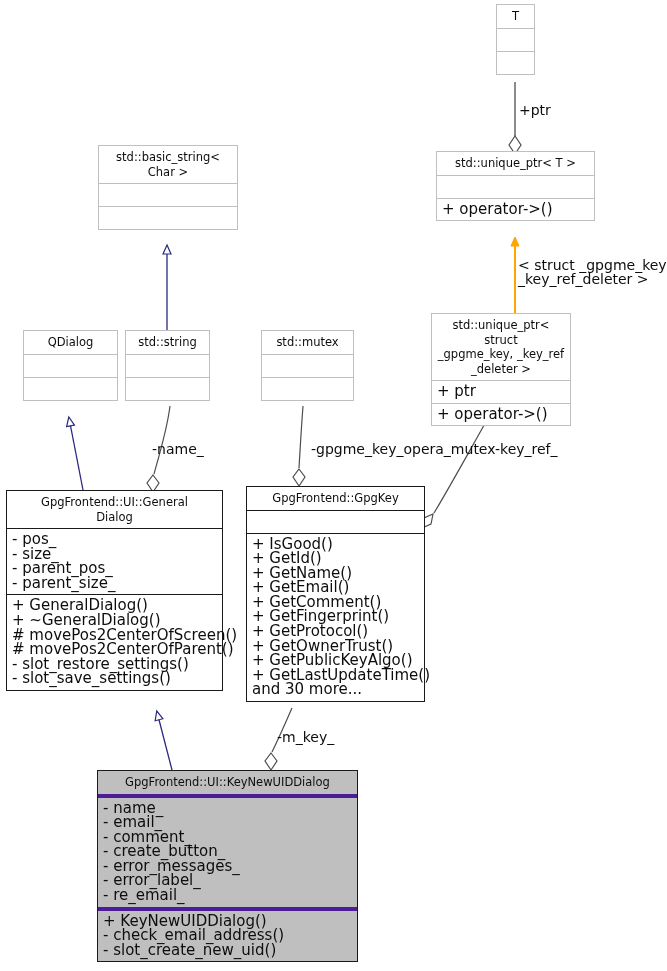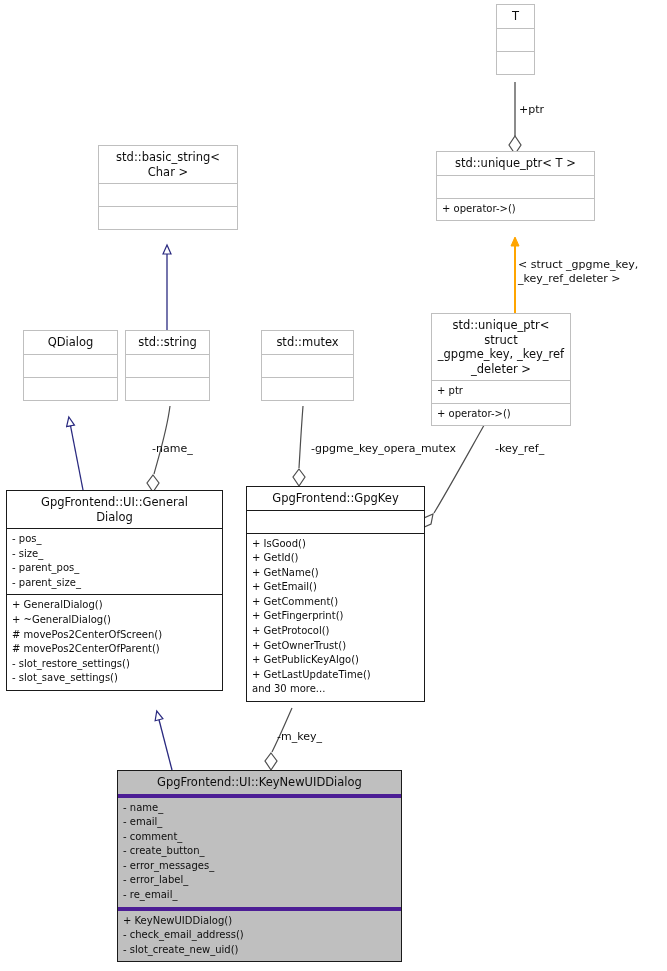--- a/index.html
+++ b/index.html
@@ -59,28 +59,28 @@
     white-space: pre-line;
   }
   .sect {
     padding: 3px 5px 4px 5px;
   }
   .sect.empty {
     height: 22px;
     padding: 0;
   }
   .member {
-    font-size: 10px;
+    font-size: 15px;
     line-height: 14.6px;
     color: #0d0d0d;
     white-space: pre;
   }
   .edge-label {
     position: absolute;
-    font-size: 11px;
+    font-size: 14px;
     line-height: 14px;
     color: #0d0d0d;
     white-space: pre;
     z-index: 6;
     background: transparent;
   }
   .edge-label.center {
     text-align: center;
   }
 </style>
@@ -222,21 +222,21 @@
       <div class="member">+ GetComment()</div>
       <div class="member">+ GetFingerprint()</div>
       <div class="member">+ GetProtocol()</div>
       <div class="member">+ GetOwnerTrust()</div>
       <div class="member">+ GetPublicKeyAlgo()</div>
       <div class="member">+ GetLastUpdateTime()</div>
       <div class="member">and 30 more...</div>
     </div>
   </div>
 
-  <div class="uml-node highlight" style="left:97px; top:770px; width:285px;margin-left:20px;">
+  <div class="uml-node highlight" style="left:97px; top:770px; width:261px;">
     <div class="title">GpgFrontend::UI::KeyNewUIDDialog</div>
     <div class="sect">
       <div class="member">- name_</div>
       <div class="member">- email_</div>
       <div class="member">- comment_</div>
       <div class="member">- create_button_</div>
       <div class="member">- error_messages_</div>
       <div class="member">- error_label_</div>
       <div class="member">- re_email_</div>
     </div>

